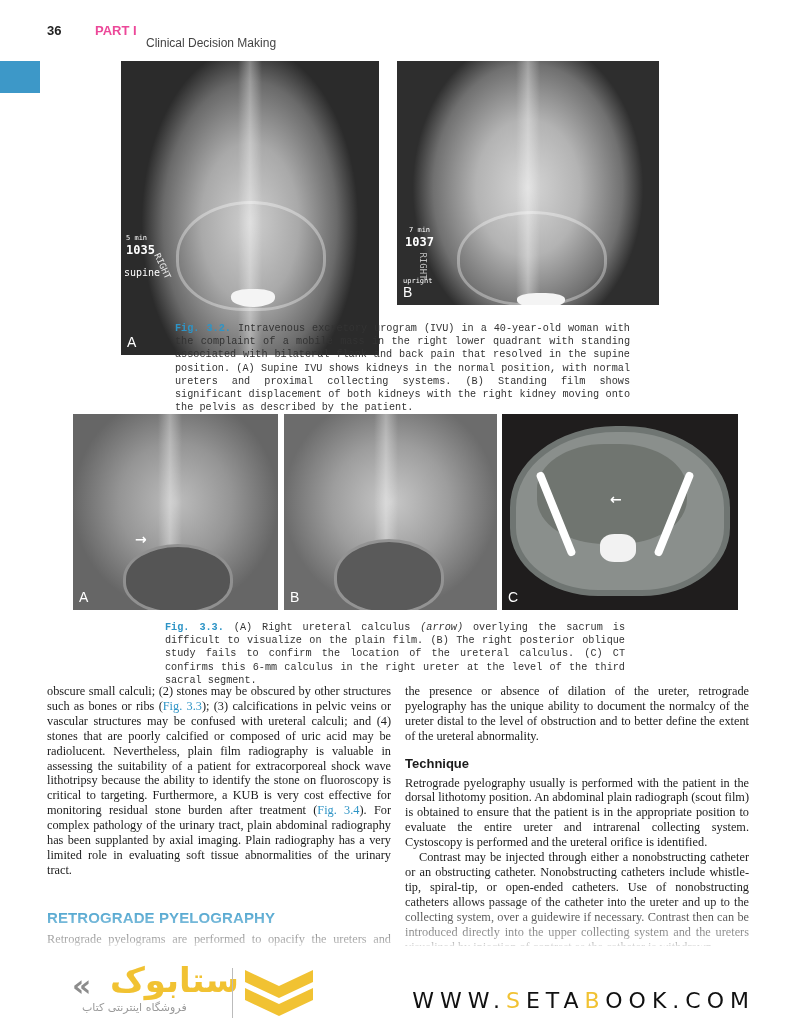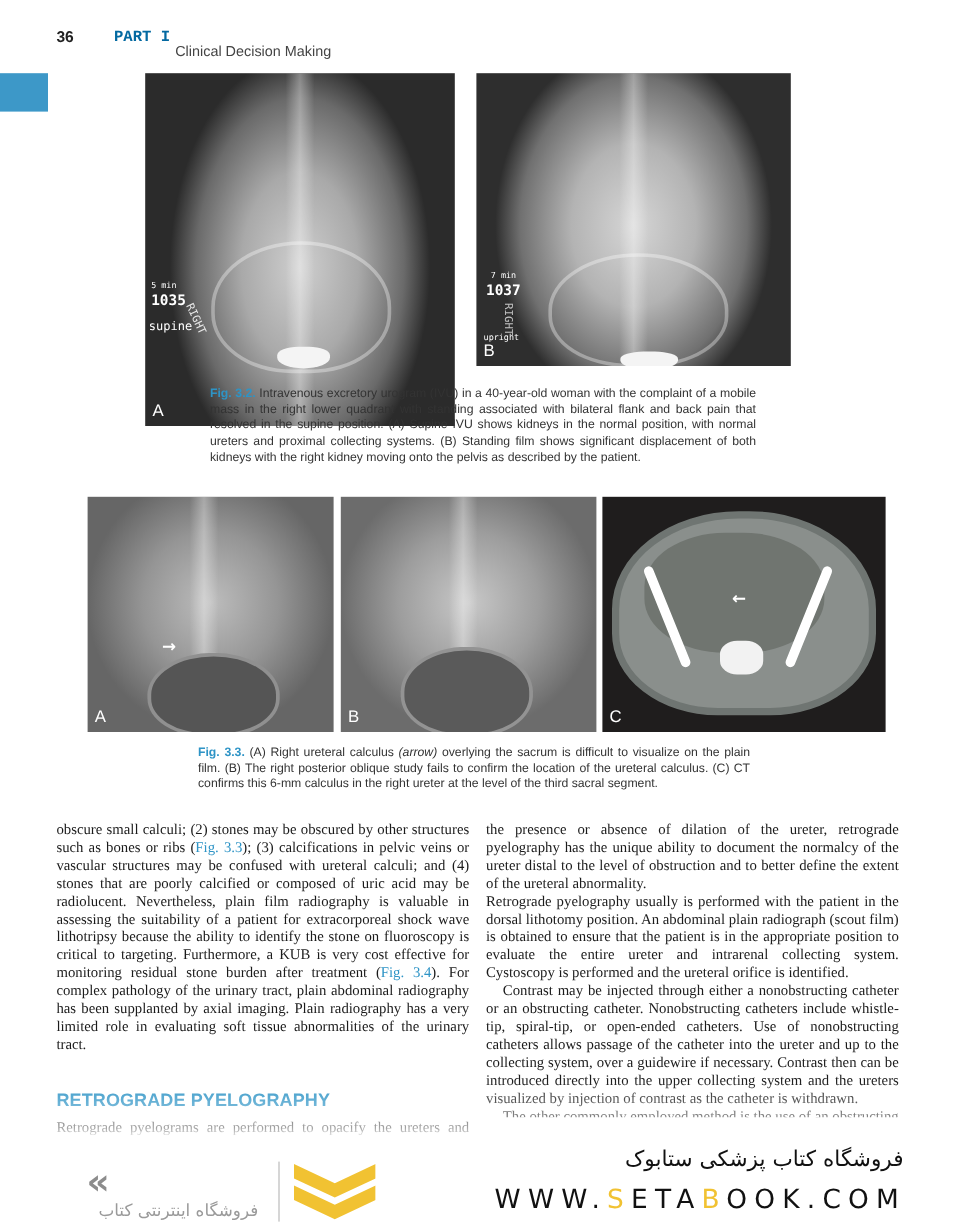--- a/index.html
+++ b/index.html
@@ -1,20 +1,20 @@
 <!DOCTYPE html>
 <html><head>
 <meta charset="utf-8">
 <style>
   * { box-sizing: border-box; margin: 0; padding: 0; }
   html, body { width: 800px; height: 1023px; background: #ffffff; overflow: hidden; }
   body { position: relative; font-family: "Liberation Serif", serif; color: #1a1a1a; }
 
   .page-number { position: absolute; left: 47px; top: 23px; font-family: "Liberation Sans", sans-serif; font-weight: bold; font-size: 13px; color: #222; }
-  .part-label { position: absolute; left: 95px; top: 23px; font-family: Liberation Mono, monospace; font-weight: bold; font-size: 13px; color: #0369a1; }
+  .part-label { position: absolute; left: 95px; top: 23px; font-family: Liberation Sans, sans-serif; font-weight: bold; font-size: 13px; color: #ec4899; }
   .chapter-title { position: absolute; left: 146px; top: 24px; font-family: "Liberation Sans", sans-serif; font-size: 12px; color: #444; margin-top: 12px; }
   .side-tab { position: absolute; left: 0; top: 61px; width: 40px; height: 32px; background: #3d98c8; }
 
   .xray { position: absolute; overflow: hidden; background: #3a3a3a; }
   .xray .panel-letter { position: absolute; left: 6px; bottom: 5px; font-family: "Liberation Sans", sans-serif; font-size: 14px; color: #fff; }
   .xray-a { left: 121px; top: 61px; width: 258px; height: 294px;
     background: radial-gradient(ellipse 42% 60% at 50% 55%, #cfcfcf 0%, #a9a9a9 45%, #6a6a6a 80%, #2b2b2b 100%); }
   .xray-b { left: 397px; top: 61px; width: 262px; height: 244px;
     background: radial-gradient(ellipse 44% 62% at 50% 52%, #d6d6d6 0%, #b3b3b3 45%, #707070 82%, #2e2e2e 100%); }
   .spine { position: absolute; top: 0; width: 24px; height: 100%; background: linear-gradient(90deg, transparent, rgba(255,255,255,0.35), transparent); }
@@ -27,41 +27,41 @@
   .xray-row2-b { left: 284px; top: 414px; width: 213px; height: 196px;
     background: radial-gradient(ellipse 50% 55% at 50% 45%, #c8c8c8 0%, #9d9d9d 55%, #6c6c6c 100%); }
   .ct-c { left: 502px; top: 414px; width: 236px; height: 196px; background: #1f1d1d; }
   .ct-body { position: absolute; left: 8px; top: 12px; width: 220px; height: 170px; border-radius: 48% 48% 40% 40%; background: #8a8f8c; border: 6px solid #6f7572; }
   .ct-inner { position: absolute; left: 35px; top: 30px; width: 150px; height: 100px; border-radius: 45%; background: #707570; }
   .ct-bone-l { position: absolute; left: 50px; top: 55px; width: 8px; height: 90px; background: #fff; transform: rotate(-22deg); border-radius: 4px; }
   .ct-bone-r { position: absolute; left: 168px; top: 55px; width: 8px; height: 90px; background: #fff; transform: rotate(22deg); border-radius: 4px; }
   .ct-sacrum { position: absolute; left: 98px; top: 120px; width: 36px; height: 28px; background: #f2f2f2; border-radius: 40%; }
   .arrow { position: absolute; color: #fff; font-family: "DejaVu Sans", sans-serif; font-size: 14px; font-weight: bold; }
 
-  .caption { position: absolute; font-family: Liberation Sans, sans-serif; font-size: 10.2px; line-height: 13.2px; color: #333; text-align: justify; }
+  .caption { position: absolute; font-family: Liberation Mono, monospace; font-size: 10.2px; line-height: 13.2px; color: #333; text-align: justify; }
   .caption .fig-ref { color: #2e94c6; font-weight: bold; }
   .caption em { font-style: italic; }
   .caption-1 { left: 175px; top: 322px; width: 455px; }
   .caption-2 { left: 165px; top: 621px; width: 460px; }
 
   .col { position: absolute; font-family: "Liberation Serif", serif; font-size: 12.3px; line-height: 14.9px; color: #1b1b1b; text-align: justify; }
   .col-left { left: 47px; top: 684px; width: 344px; }
   .col-right { left: 405px; top: 684px; width: 344px; }
   .col p { margin-bottom: 0; }
   .col .indent { text-indent: 14px; }
   .link { color: #2e94c6; }
   .section-heading { font-family: "Liberation Sans", sans-serif; font-weight: bold; font-size: 15px; color: #2e94c6; margin-top: 33px; margin-bottom: 6px; letter-spacing: 0.1px; text-transform: uppercase; }
   .sub-heading { font-family: "Liberation Sans", sans-serif; font-weight: bold; font-size: 13px; color: #1a1a1a; margin-top: 13px; margin-bottom: 4px; }
   .cut-line { height: 8px; overflow: hidden; }
 
   .fade { position: absolute; left: 0; top: 900px; width: 800px; height: 50px; background: linear-gradient(180deg, rgba(255,255,255,0) 0%, rgba(255,255,255,0.6) 80%, #fff 100%); }
   .footer { position: absolute; left: 0; top: 946px; width: 800px; height: 77px; background: #ffffff; }
   .logo-chevrons { position: absolute; left: 72px; top: 22px; font-family: "DejaVu Sans", sans-serif; font-weight: bold; font-size: 30px; color: #8c8c8c; letter-spacing: -6px; }
   .logo-word { position: absolute; left: 110px; top: 14px; font-family: "DejaVu Sans", sans-serif; font-weight: bold; font-size: 34px; color: #f1c232; }
-  .logo-sub { position: absolute; left: 82px; top: 55px; font-family: "DejaVu Sans", sans-serif; font-size: 14px; color: #9a9a9a; direction: rtl; }
+  .logo-sub { position: absolute; left: 82px; top: 55px; font-family: "DejaVu Sans", sans-serif; font-size: 11px; color: #9a9a9a; direction: rtl; }
   .logo-divider { position: absolute; left: 232px; top: 22px; width: 1px; height: 50px; background: #bbb; }
   .logo-emblem { position: absolute; left: 245px; top: 24px; width: 68px; height: 50px; }
   .store-name { position: absolute; right: 47px; top: 10px; font-family: "DejaVu Sans", sans-serif; font-size: 18px; color: #111; direction: rtl; }
   .store-url { position: absolute; right: 45px; top: 42px; font-family: "DejaVu Sans", sans-serif; font-size: 22px; color: #111; letter-spacing: 6px; }
   .store-url .hl { color: #f1c232; }
 </style>
 </head>
 <body>
 
 <div class="page-number">36</div>
@@ -128,30 +128,31 @@
 
 <div class="col col-left">
   <p><span>obscure small calculi; (2) stones may be obscured by other structures such as bones or ribs (</span><span class="link">Fig. 3.3</span><span>); (3) calcifications in pelvic veins or vascular structures may be confused with ureteral calculi; and (4) stones that are poorly calcified or composed of uric acid may be radiolucent. Nevertheless, plain film radiography is valuable in assessing the suitability of a patient for extracorporeal shock wave lithotripsy because the ability to identify the stone on fluoroscopy is critical to targeting. Furthermore, a KUB is very cost effective for monitoring residual stone burden after treatment (</span><span class="link">Fig. 3.4</span><span>). For complex pathology of the urinary tract, plain abdominal radiography has been supplanted by axial imaging. Plain radiography has a very limited role in evaluating soft tissue abnormalities of the urinary tract.</span></p>
   <div class="section-heading">RETROGRADE PYELOGRAPHY</div>
   <p>Retrograde pyelograms are performed to opacify the ureters and intrarenal collecting system by the retrograde injection of contrast media. Any contrast media that can be used for excretory urography</p>
   <p class="cut-line">is also acceptable for retrograde pyelography. Attempts should be</p>
 </div>
 
 <div class="col col-right">
   <p>the presence or absence of dilation of the ureter, retrograde pyelography has the unique ability to document the normalcy of the ureter distal to the level of obstruction and to better define the extent of the ureteral abnormality.</p>
+  <div class="sub-heading">Technique</div>
   <p>Retrograde pyelography usually is performed with the patient in the dorsal lithotomy position. An abdominal plain radiograph (scout film) is obtained to ensure that the patient is in the appropriate position to evaluate the entire ureter and intrarenal collecting system. Cystoscopy is performed and the ureteral orifice is identified.</p>
   <p class="indent">Contrast may be injected through either a nonobstructing catheter or an obstructing catheter. Nonobstructing catheters include whistle-tip, spiral-tip, or open-ended catheters. Use of nonobstructing catheters allows passage of the catheter into the ureter and up to the collecting system, over a guidewire if necessary. Contrast then can be introduced directly into the upper collecting system and the ureters visualized by injection of contrast as the catheter is withdrawn.</p>
   <p class="indent cut-line">The other commonly employed method is the use of an obstructing</p>
 </div>
 
 <div class="fade"></div>
 
 <div class="footer">
   <div class="logo-chevrons">«</div>
+  <div class="logo-word">ستابوک</div>
   <div class="logo-sub">فروشگاه اینترنتی کتاب</div>
   <div class="logo-divider"></div>
   <svg class="logo-emblem" viewBox="0 0 68 50">
     <polygon points="0,0 34,16 68,0 68,12 34,28 0,12" fill="#f1c232"></polygon>
     <polygon points="0,18 34,34 68,18 68,30 34,46 0,30" fill="#f1c232"></polygon>
   </svg>
-  <div class="store-name">فروشگاه کتاب پزشکی ستابوک</div>
   <div class="store-url"><span>WWW.</span><span class="hl">S</span><span>ETA</span><span class="hl">B</span><span>OOK.COM</span></div>
 </div>
 
 </body></html>

